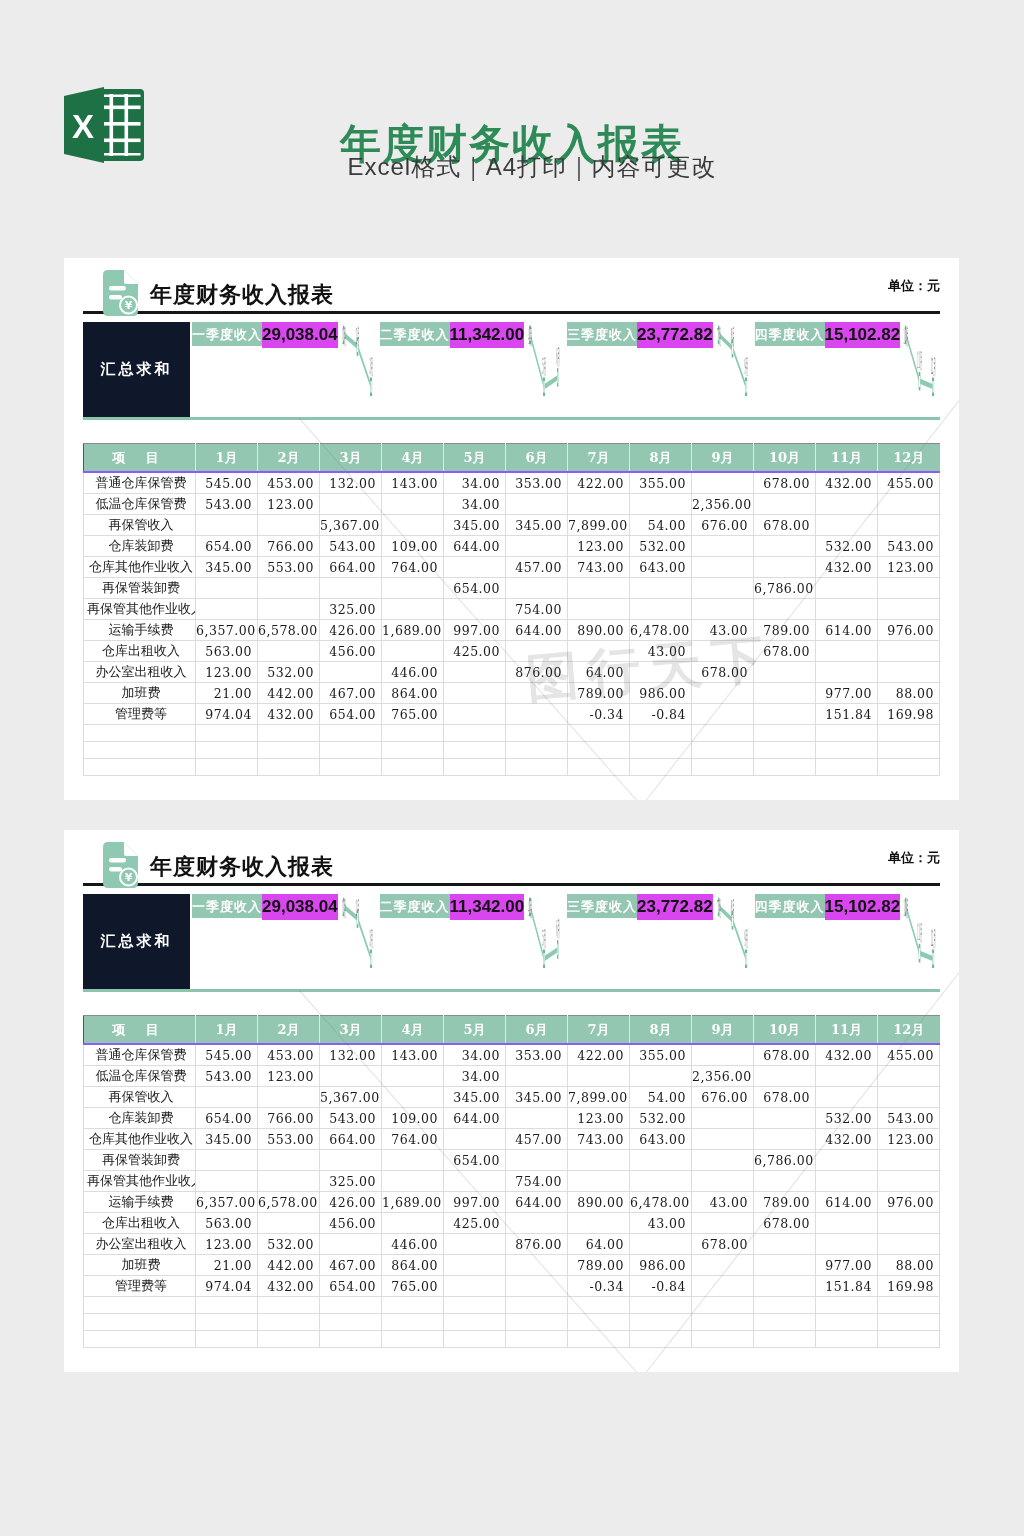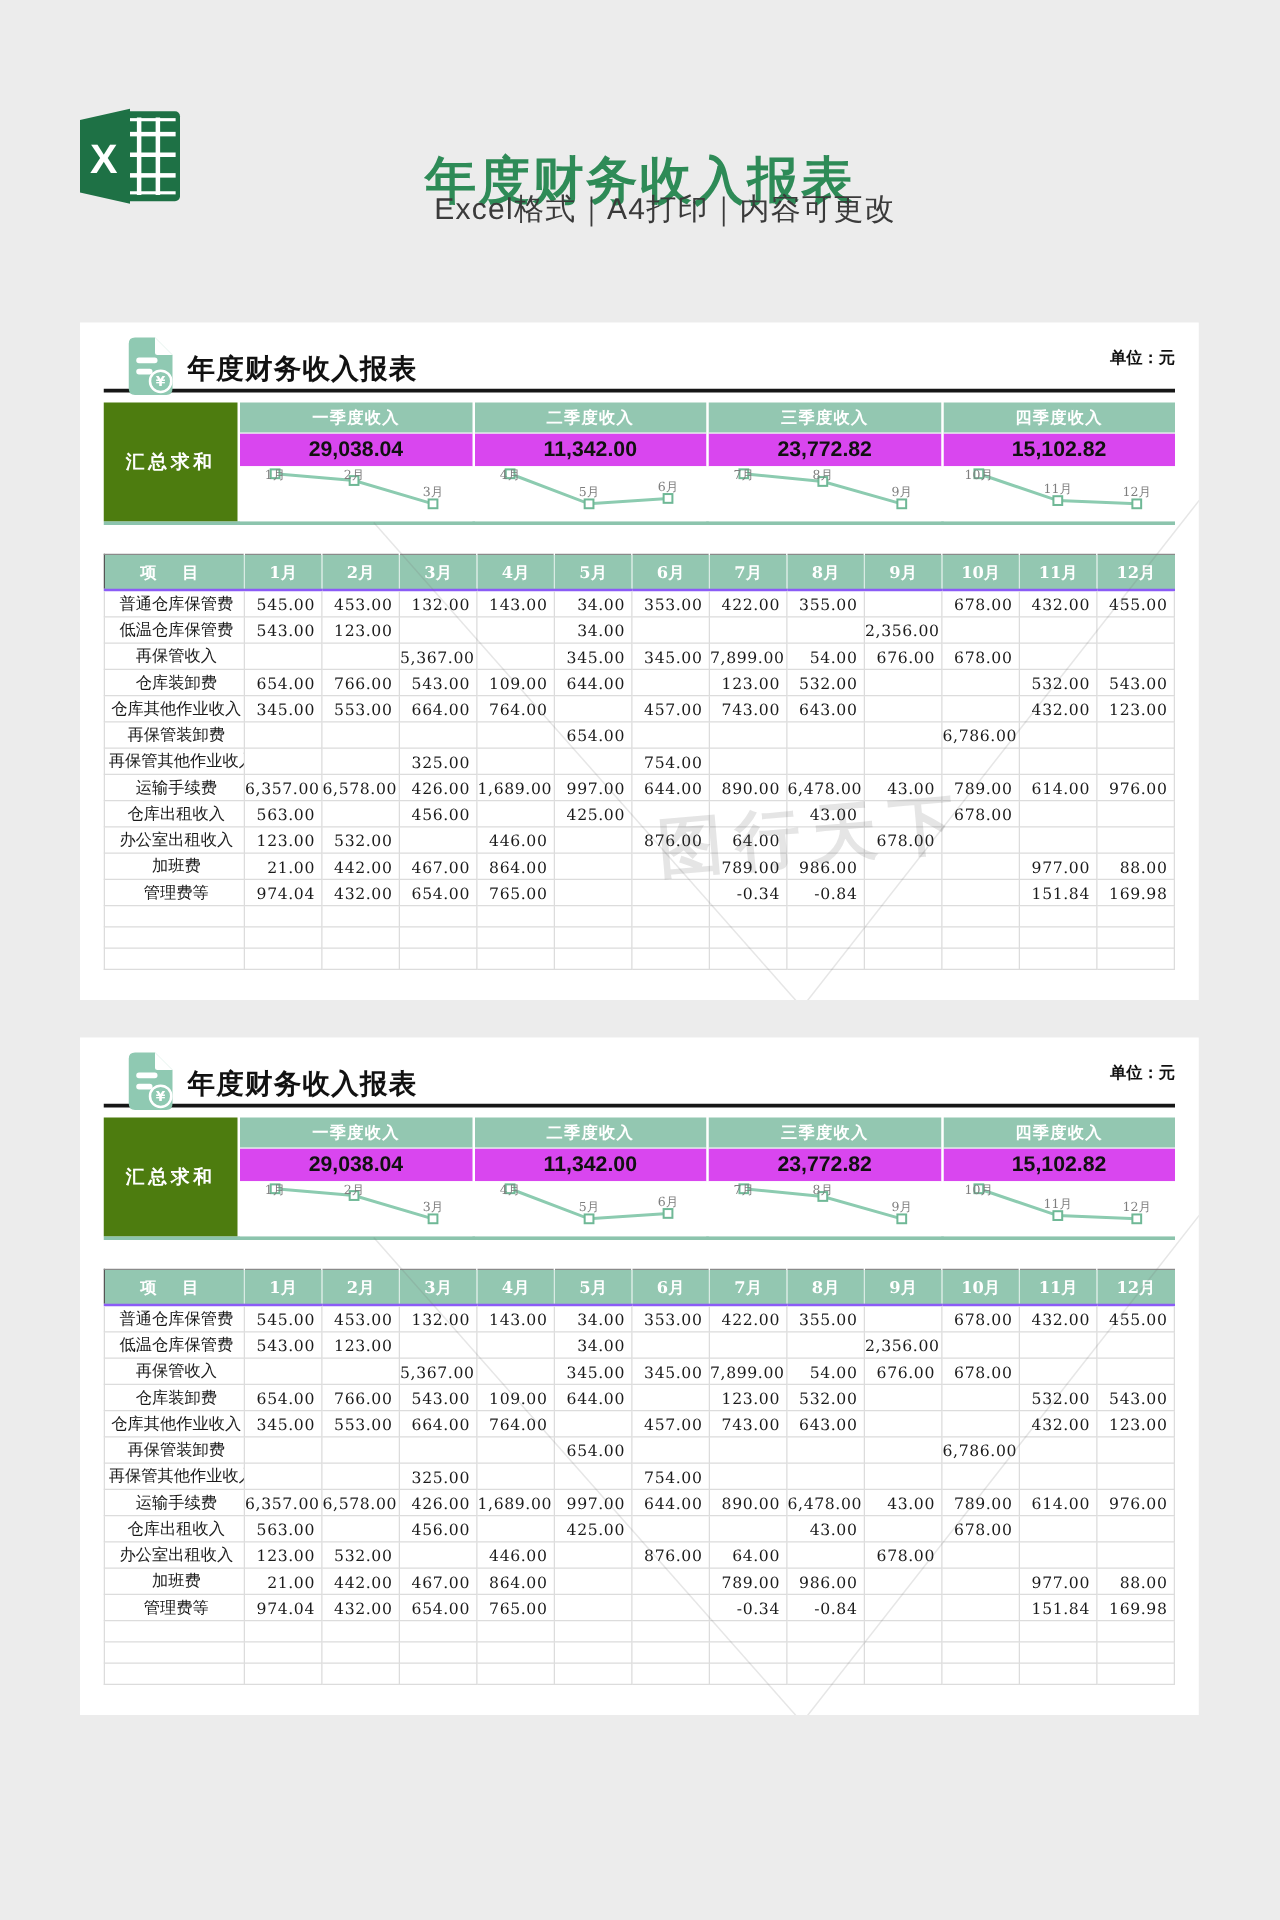--- a/index.html
+++ b/index.html
@@ -32,25 +32,25 @@
     position:absolute;right:19px;top:19px;font-size:13px;font-weight:bold;
     color:#111;font-family:"DejaVu Serif",serif;
   }
   .header-rule{position:absolute;left:19px;top:53px;width:857px;height:3px;background:#161616;}
   
   .summary{
     position:absolute;left:19px;top:64px;width:857px;height:98px;
     display:flex;box-sizing:border-box;border-bottom:3px solid #8cc4ad;background:#fff;
   }
   .summary-label{
-    flex:0 0 107px;background:#4d7c0f;color:#fff;
+    flex:0 0 107px;background:#0f172a;color:#fff;
     display:flex;align-items:center;justify-content:center;
     font-family:Liberation Serif, serif;font-weight:bold;font-size:15px;letter-spacing:3px;
   }
-  .quarter{flex:1 1 0;margin-left:2px;display:flex;flex-direction:column;min-width:0;}
+  .quarter{flex:1 1 0;margin-left:2px;display:flex;min-width:0;}
   .q-head{
     height:25px;line-height:25px;background:#93c7b1;color:#fff;text-align:center;
     font-family:"DejaVu Serif",serif;font-weight:bold;font-size:13px;letter-spacing:1px;
     border-bottom:1px solid #fff;box-sizing:border-box;
   }
   .q-val{
     height:26px;line-height:26px;background:#d946ef;text-align:center;
     font-size:17px;font-weight:bold;color:#111;font-family:"Liberation Sans",sans-serif;
   }
   .q-chart{flex:1;background:#fff;}

